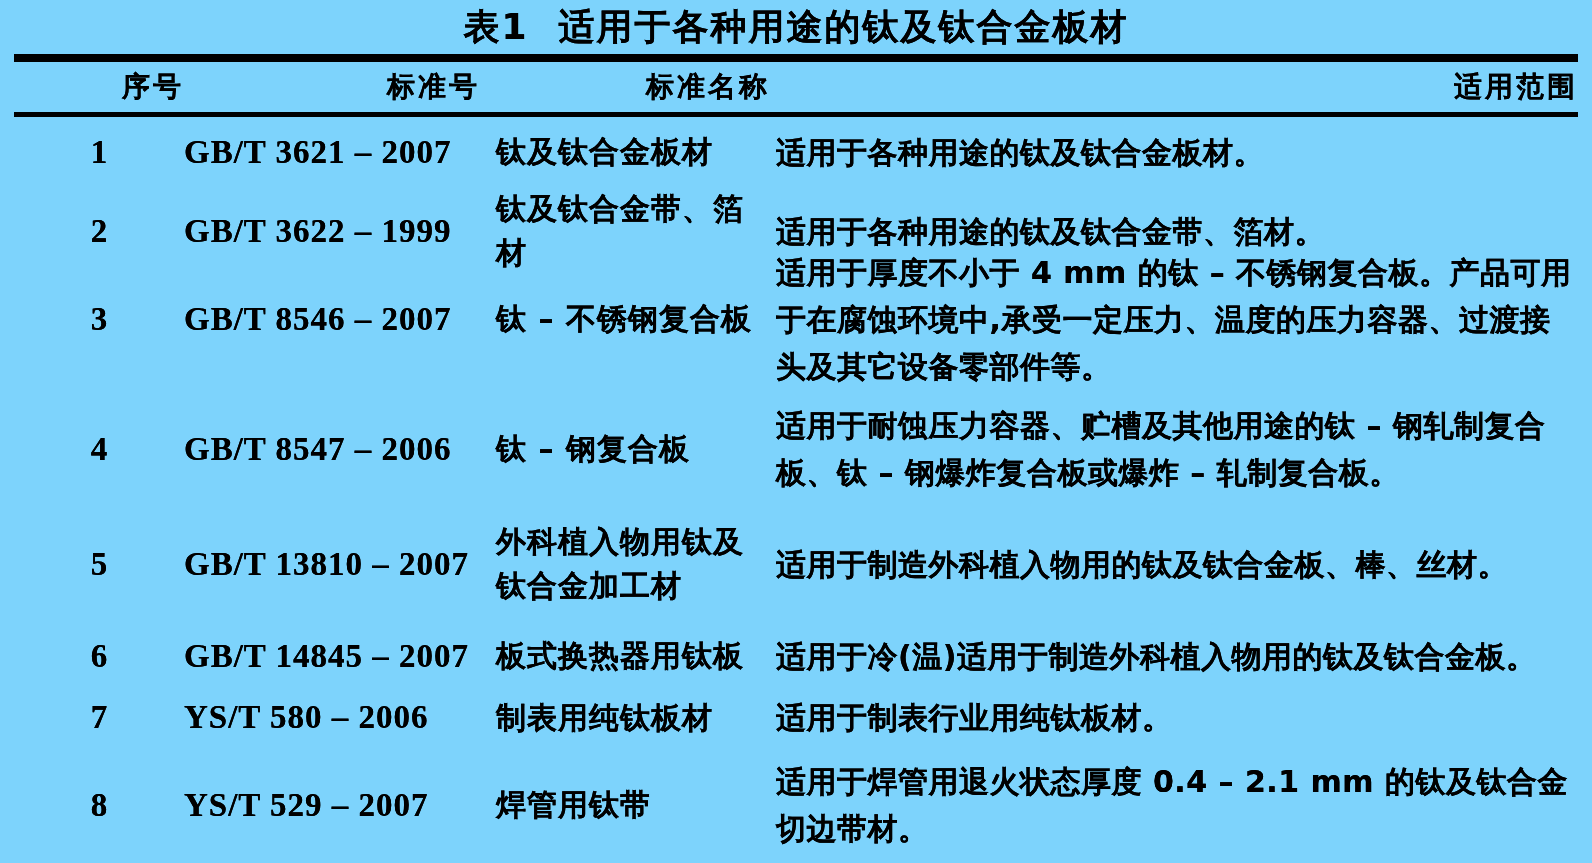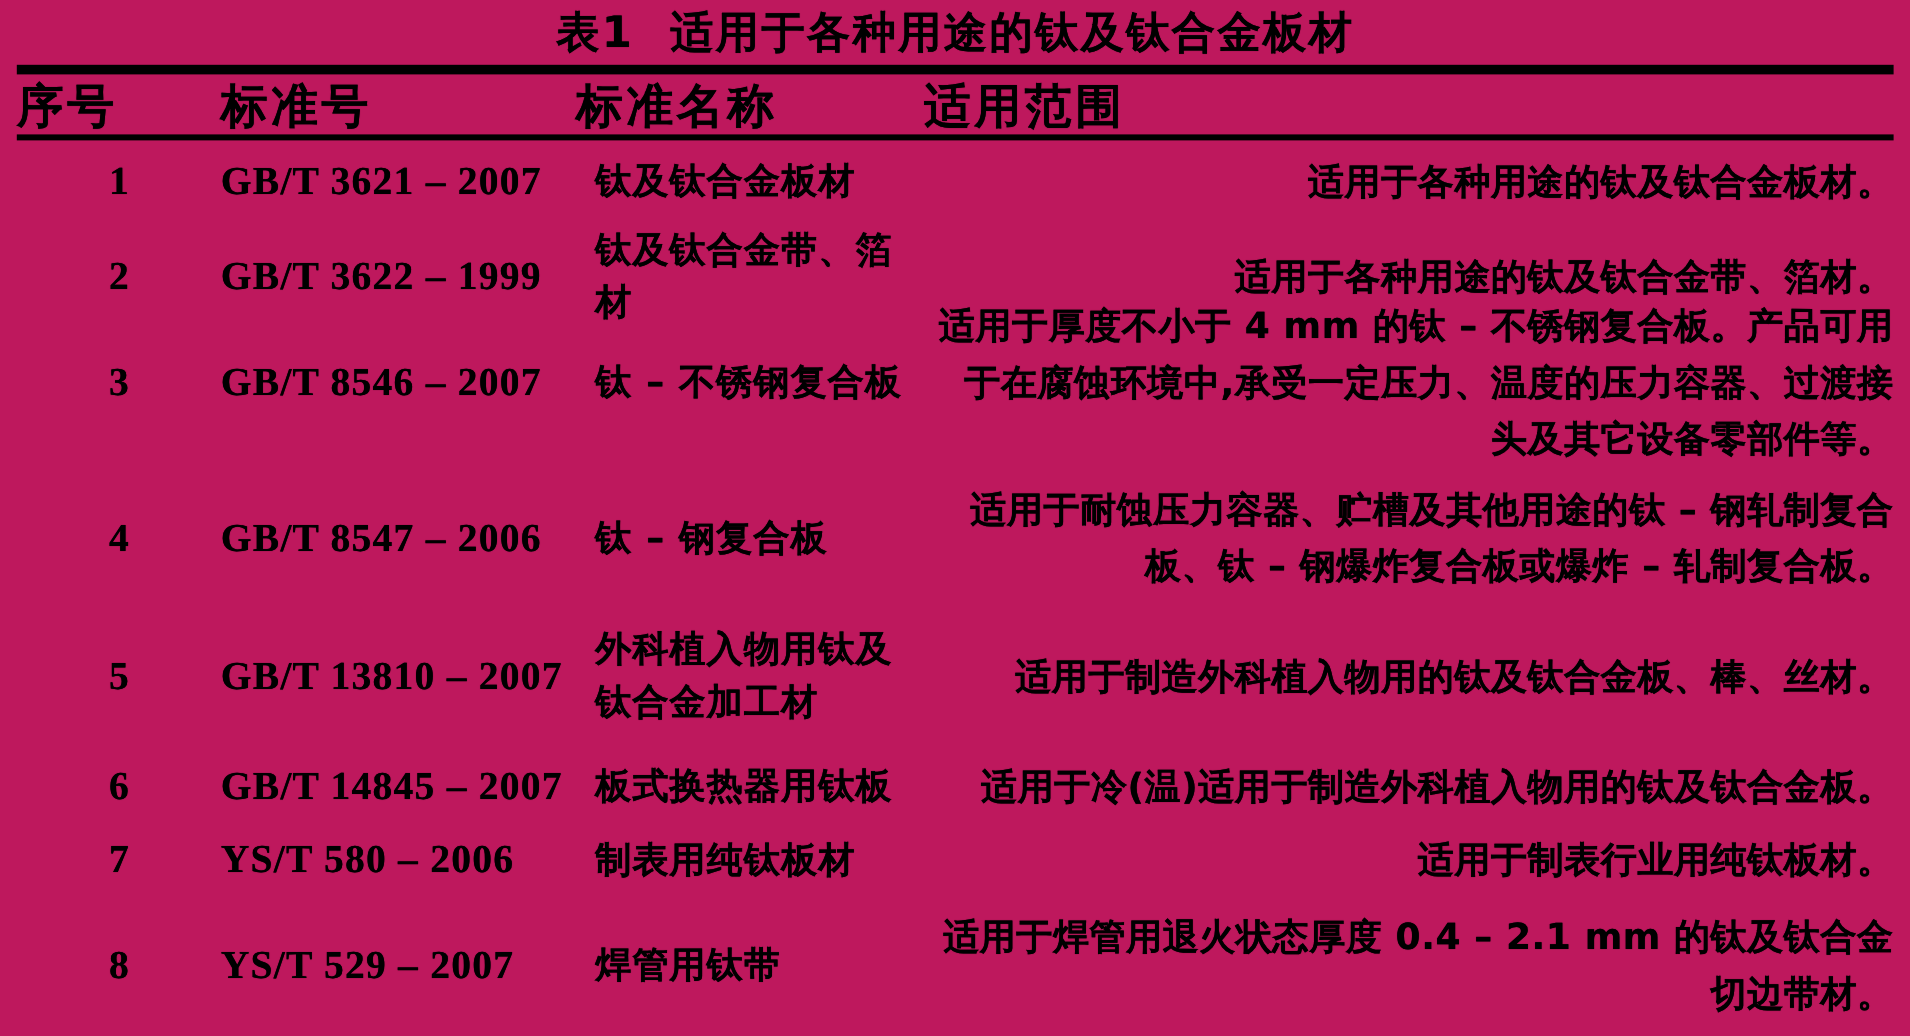--- a/index.html
+++ b/index.html
@@ -1,21 +1,21 @@
 <!DOCTYPE html>
 <html><head>
 <meta charset="utf-8">
 <style>
   * { margin: 0; padding: 0; box-sizing: border-box; }
   html, body { background: #e8e8e8; }
   .page {
     position: relative;
     width: 1592px;
     height: 863px;
-    background: #be185d;
+    background: #7dd3fc;
     color: #000000;
     overflow: hidden;
     font-family: "DejaVu Sans", sans-serif;
     font-weight: 700;
     text-shadow: 0 0 0.6px currentColor; 
   }
 
   
   .doc-title {
     height: 54px;
@@ -32,32 +32,31 @@
   .rule-mid { height: 5px; background: #000; margin: 0 14px; }
 
   
   .hdr-row, .row {
     display: grid;
     grid-template-columns: 170px 296px 290px 1fr;
     align-items: center;
     margin: 0 14px;
   }
   .hdr-row { height: 50px; }
-  .hdr-cell { text-align: left; font-size: 39px; letter-spacing: 3px; }
+  .hdr-cell { text-align: right; font-size: 28px; letter-spacing: 3px; }
 
   .cell-no   { text-align: center; font-family: "Liberation Serif", serif; font-size: 33px; }
   .cell-code { font-family: "Liberation Serif", serif; font-size: 33px; letter-spacing: 1px; }
   .cell-name { font-size: 30px; white-space: pre-line; line-height: 44px; letter-spacing: 1px; margin-left: 16px; }
   .cell-scope {
     font-size: 30px;
     line-height: 47px;
     white-space: pre-line;
     padding-left: 6px;
     letter-spacing: 0.5px;
-    text-align: right;
   }
 
   
   #rows .row:nth-child(1) { height: 70px; }
   #rows .row:nth-child(2) { height: 58px; }
   #rows .row:nth-child(3) { height: 148px; }
   #rows .row:nth-child(4) { height: 112px; }
   #rows .row:nth-child(5) { height: 118px; }
   #rows .row:nth-child(6) { height: 66px; }
   #rows .row:nth-child(7) { height: 57px; }

